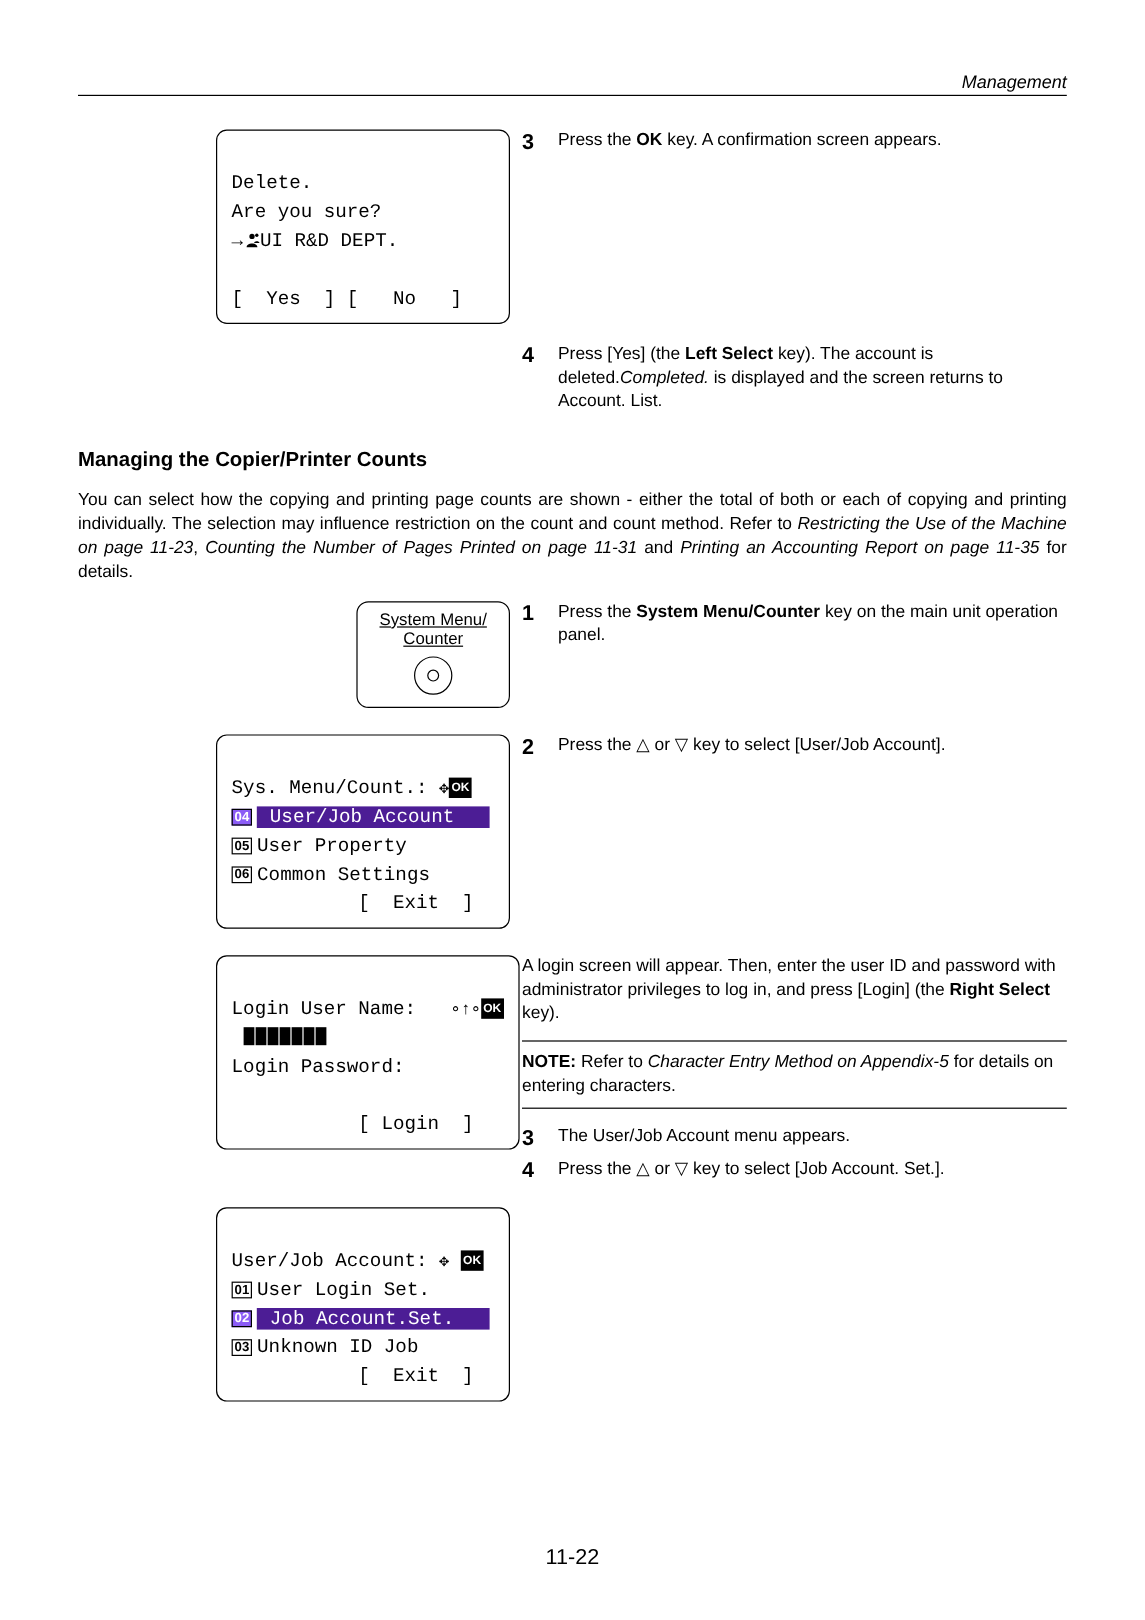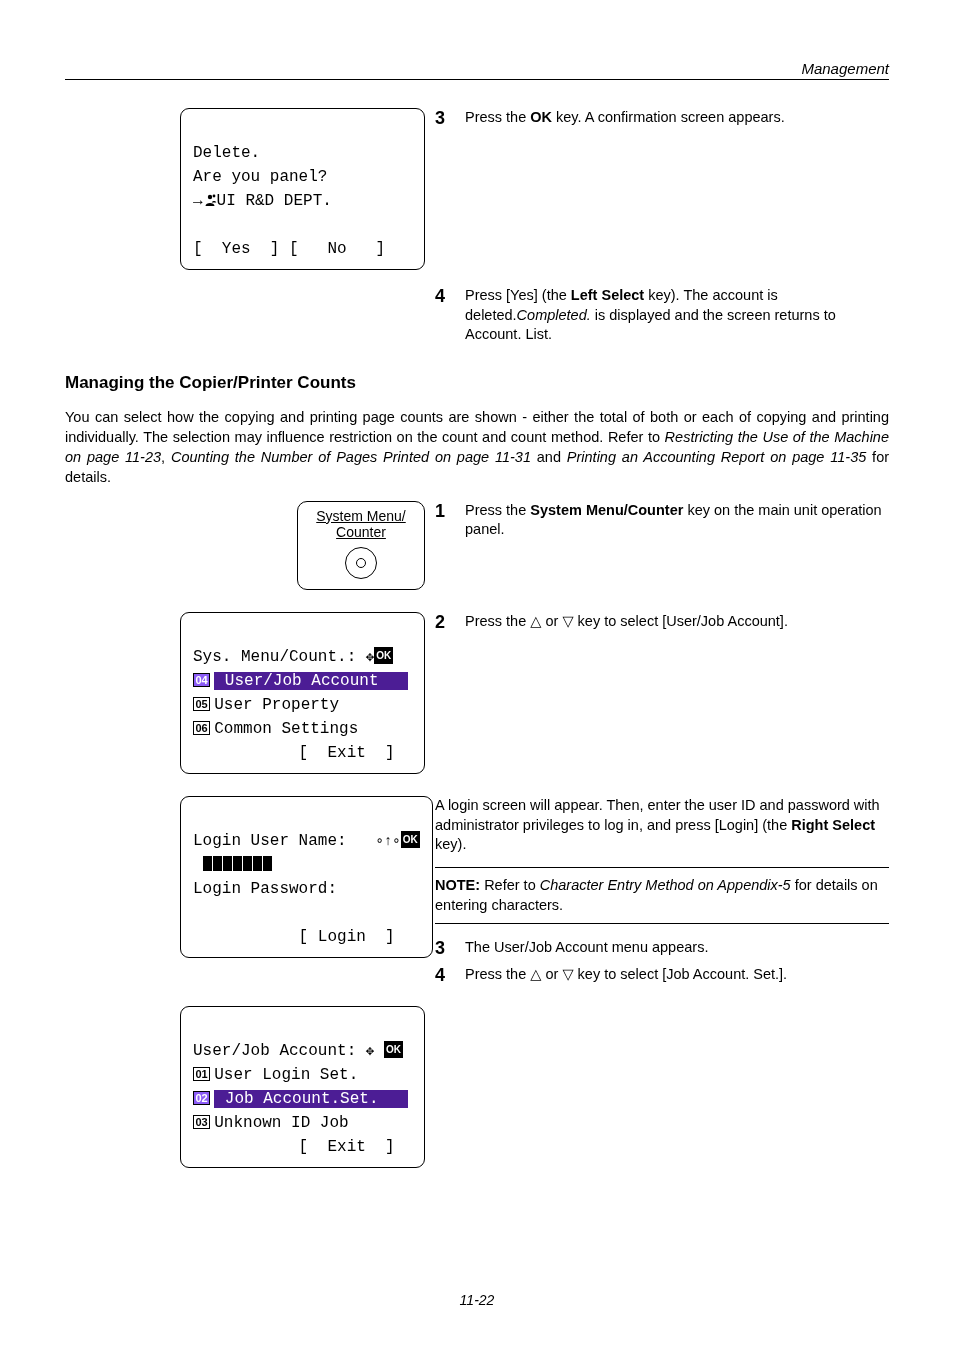--- a/index.html
+++ b/index.html
@@ -142,22 +142,21 @@
     border-bottom: 1px solid #000;
     padding: 8px 0;
     margin: 10px 0 14px 0;
     line-height: 1.35;
   }
   .footer {
     position: absolute;
     bottom: 42px;
     left: 0; right: 0;
     text-align: center;
-    font-style: italic;
-    font-size: 14px;
+    font-size: 18px;
   }
   .tri { font-family: Arial, sans-serif; }
   .user-icon {
     display: inline-block;
     vertical-align: -2px;
   }
   .user-icon svg { display:block; }
   .lcd-line { display:block; }
 </style>
 </head>
@@ -165,21 +164,21 @@
 
 <div class="page">
 
   <div class="header-area">
     <div class="header-title">Management</div>
   </div>
 
   <div class="row">
     <div class="lcd-col">
       <div class="lcd">
-<span class="lcd-line">Delete.</span><span class="lcd-line">Are you panel?</span><span class="lcd-line">→<span class="user-icon"><svg width="14" height="14" viewBox="0 0 14 14">
+<span class="lcd-line">Delete.</span><span class="lcd-line">Are you sure?</span><span class="lcd-line">→<span class="user-icon"><svg width="14" height="14" viewBox="0 0 14 14">
                 <circle cx="7" cy="4" r="2.2" fill="#000"></circle>
                 <path d="M2.5 13 C2.5 9,11.5 9,11.5 13 Z" fill="#000"></path>
                 <circle cx="11" cy="3" r="1.4" fill="#000"></circle>
                 <path d="M8.8 9.5 C9.2 7.5,13 7.5,13.2 9.5 Z" fill="#000"></path>
               </svg></span><span>UI R&amp;D DEPT.</span></span>
 <span class="lcd-line">[  <span>Yes</span>  ] [   <span>No</span>   ]</span></div>
     </div>
     <div class="instr-col">
       <div class="step">
         <div class="step-num">3</div>

